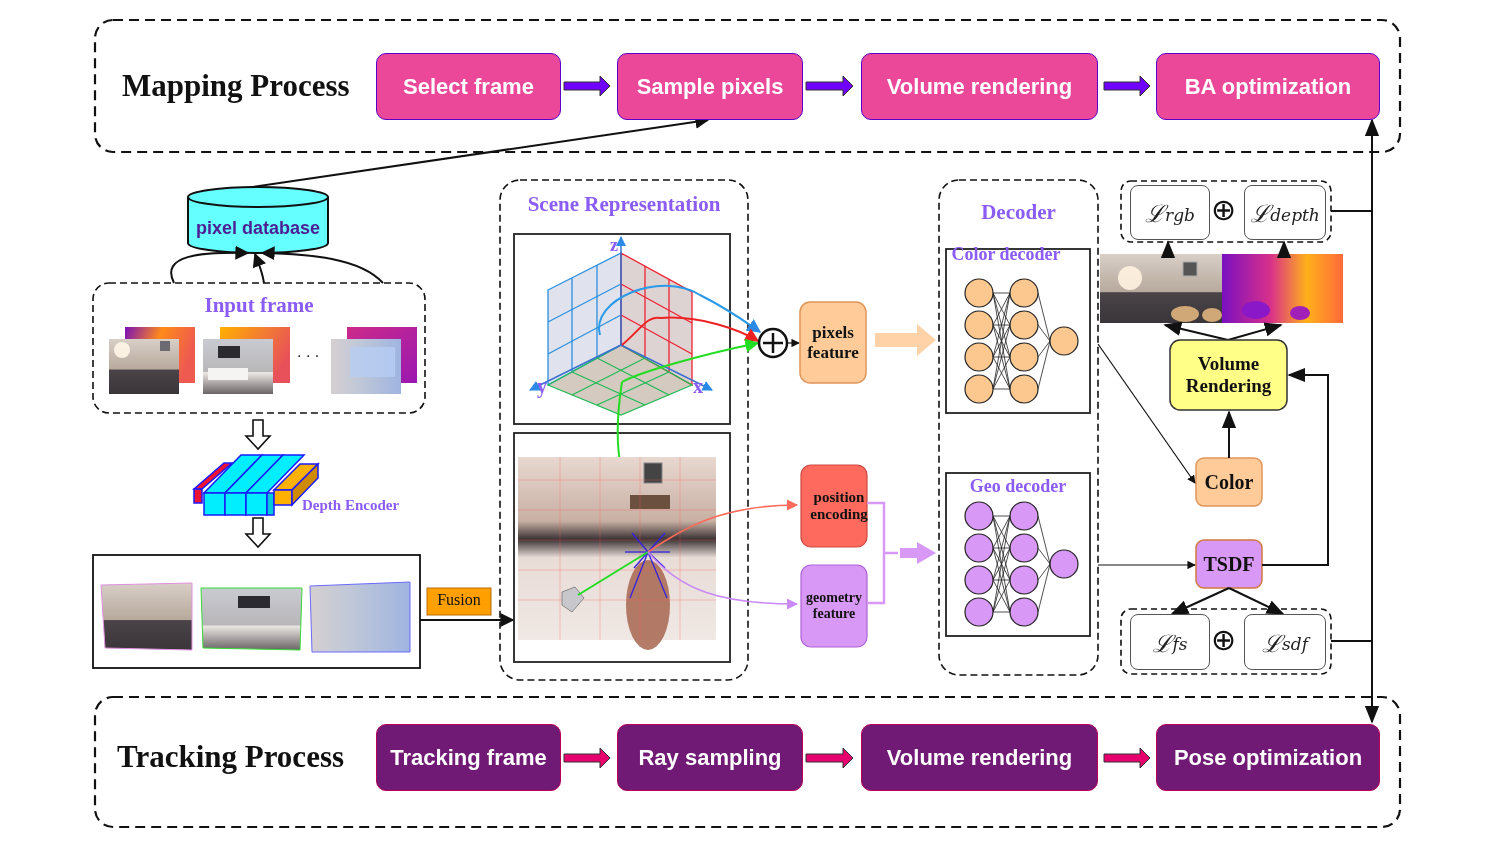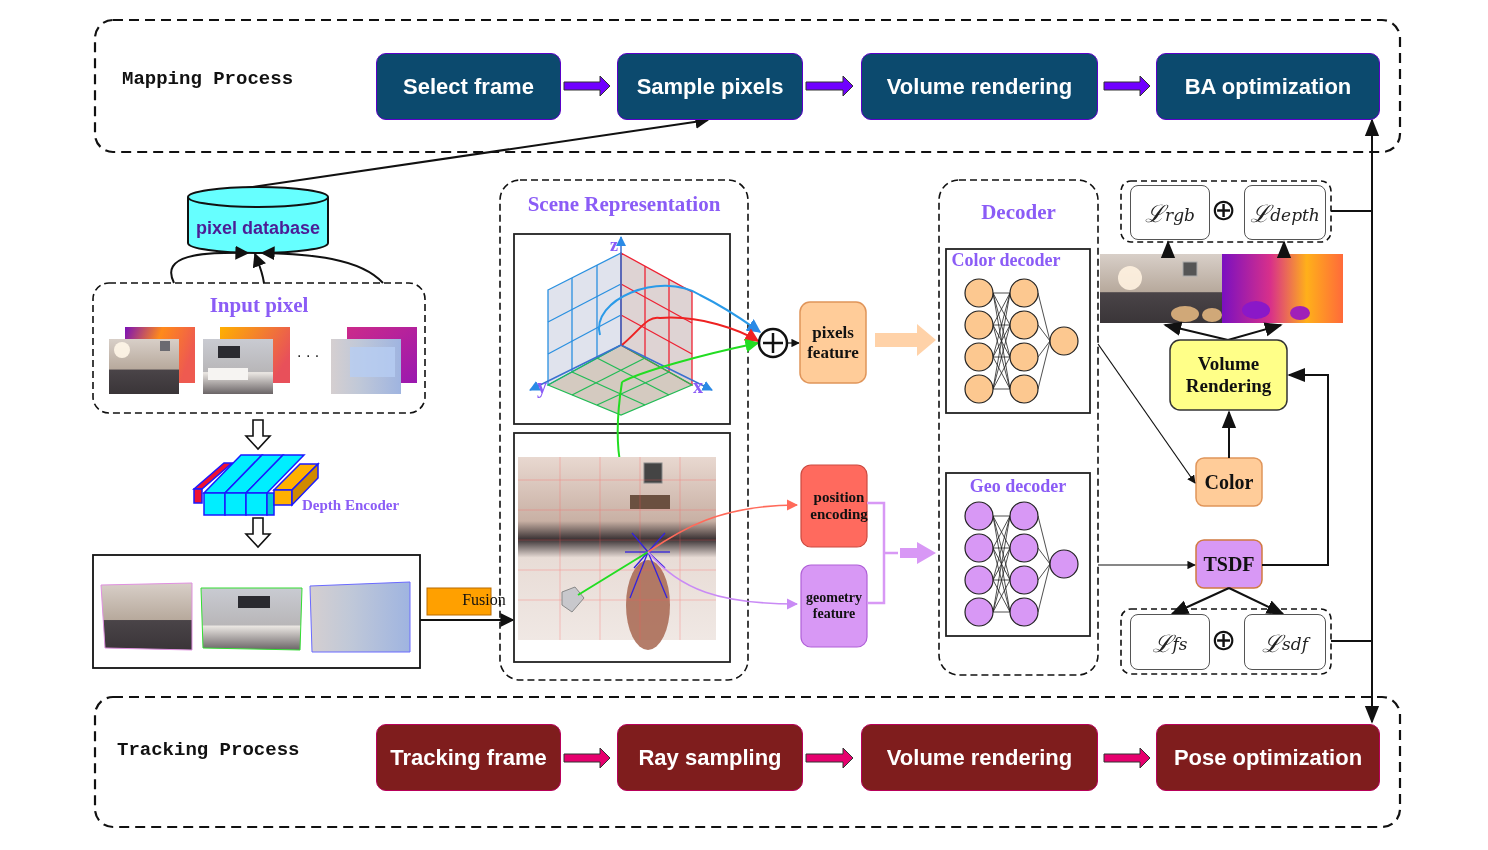--- a/index.html
+++ b/index.html
@@ -1,22 +1,22 @@
 <!DOCTYPE html>
 <html><head>
 <meta charset="utf-8">
 <style>
   html, body { margin:0; padding:0; background:#ffffff; }
   body { width:1488px; height:850px; position:relative; overflow:hidden; font-family:"Liberation Serif", serif; }
   #canvas { position:absolute; left:0; top:0; width:1488px; height:850px; }
   .abs { position:absolute; }
-  .proc-title { font-family:Liberation Mono, monospace; font-weight:bold; font-size:19px; color:#111; white-space:nowrap; }
+  .proc-title { font-family:Liberation Serif, serif; font-weight:bold; font-size:31px; color:#111; white-space:nowrap; }
   .step { position:absolute; display:flex; align-items:center; justify-content:center; color:#fff; font-family:"Liberation Sans", sans-serif; font-weight:bold; font-size:22px; border-radius:10px; white-space:nowrap; }
-  .step.map { background:#0c4a6e; border:1px solid #5a00c8; }
-  .step.track { background:#7f1d1d; border:1px solid #b8005a; }
+  .step.map { background:#ec4899; border:1px solid #5a00c8; }
+  .step.track { background:#701a75; border:1px solid #b8005a; }
   .serif-b { font-family:"Liberation Serif", serif; font-weight:bold; color:#8b5cf6; }
   .box-label { position:absolute; display:flex; align-items:center; justify-content:center; text-align:center; border-radius:10px; font-family:"Liberation Serif", serif; font-weight:bold; color:#111; line-height:1.15; }
   .loss { position:absolute; border:1.5px solid #555; border-radius:8px; background:#fff; display:flex; align-items:center; justify-content:center; font-family:"DejaVu Serif", serif; font-style:italic; font-size:24px; color:#222; }
   .loss sub { font-size:17px; position:relative; top:2px; }
   .oplus { position:absolute; font-family:"DejaVu Sans", sans-serif; font-size:30px; color:#111; line-height:1; }
 </style>
 </head>
 <body>
 
 <svg id="canvas" width="1488" height="850" viewBox="0 0 1488 850" xmlns="http://www.w3.org/2000/svg">
@@ -368,36 +368,36 @@
 <div class="step map" style="left:861px; top:53px; width:235px; height:65px;">Volume rendering</div>
 <div class="step map" style="left:1156px; top:53px; width:222px; height:65px;">BA optimization</div>
 
 <div class="abs proc-title" style="left:117px; top:739px;">Tracking Process</div>
 <div class="step track" style="left:376px; top:724px; width:183px; height:65px;">Tracking frame</div>
 <div class="step track" style="left:617px; top:724px; width:184px; height:65px;">Ray sampling</div>
 <div class="step track" style="left:861px; top:724px; width:235px; height:65px;">Volume rendering</div>
 <div class="step track" style="left:1156px; top:724px; width:222px; height:65px;">Pose optimization</div>
 
 <div class="abs" style="left:188px; top:218px; width:140px; text-align:center; font-family:'Liberation Sans', sans-serif; font-weight:bold; font-size:18px; color:#4c1d95;">pixel database</div>
-<div class="abs serif-b" style="left:93px; top:293px; width:332px; text-align:center; font-size:21px;">Input pixel</div>
+<div class="abs serif-b" style="left:93px; top:293px; width:332px; text-align:center; font-size:21px;">Input frame</div>
 <div class="abs" style="left:297px; top:348px; font-family:'DejaVu Sans', sans-serif; font-size:14px; color:#111;">· · ·</div>
 <div class="abs serif-b" style="left:302px; top:497px; font-size:15px;">Depth Encoder</div>
-<div class="abs" style="left:427px; top:591px; width:64px; text-align:center; font-family:'Liberation Serif', serif; font-size:16px; color:#111;padding-left:25px;">Fusion</div>
+<div class="abs" style="left:427px; top:591px; width:64px; text-align:center; font-family:'Liberation Serif', serif; font-size:16px; color:#111;">Fusion</div>
 
 <div class="abs serif-b" style="left:500px; top:192px; width:248px; text-align:center; font-size:21px;">Scene Representation</div>
 <div class="abs serif-b" style="left:610px; top:235px; font-size:18px;">z</div>
 <div class="abs serif-b" style="left:537px; top:375px; font-size:20px;">y</div>
 <div class="abs serif-b" style="left:693px; top:375px; font-size:20px;">x</div>
 
 <div class="box-label" style="left:800px; top:302px; width:66px; height:81px; font-size:17px;">pixels feature</div>
 <div class="box-label" style="left:801px; top:465px; width:76px; height:82px; font-size:15px;">position encoding</div>
 <div class="box-label" style="left:801px; top:565px; width:66px; height:82px; font-size:14px;">geometry feature</div>
 
 <div class="abs serif-b" style="left:939px; top:200px; width:159px; text-align:center; font-size:21px;">Decoder</div>
-<div class="abs serif-b" style="left:946px; top:250px; width:120px; text-align:center; font-size:18px;">Color decoder</div>
+<div class="abs serif-b" style="left:946px; top:244px; width:120px; text-align:center; font-size:18px;">Color decoder</div>
 <div class="abs serif-b" style="left:946px; top:476px; width:144px; text-align:center; font-size:18px;">Geo decoder</div>
 
 <div class="box-label" style="left:1170px; top:340px; width:117px; height:70px; font-size:19px;">Volume Rendering</div>
 <div class="box-label" style="left:1196px; top:458px; width:66px; height:48px; font-size:20px;">Color</div>
 <div class="box-label" style="left:1196px; top:540px; width:66px; height:48px; font-size:20px;">TSDF</div>
 
 <div class="loss" style="left:1130px; top:185px; width:78px; height:53px;">
     <span>ℒ</span>
     <sub>rgb</sub>
   </div>

